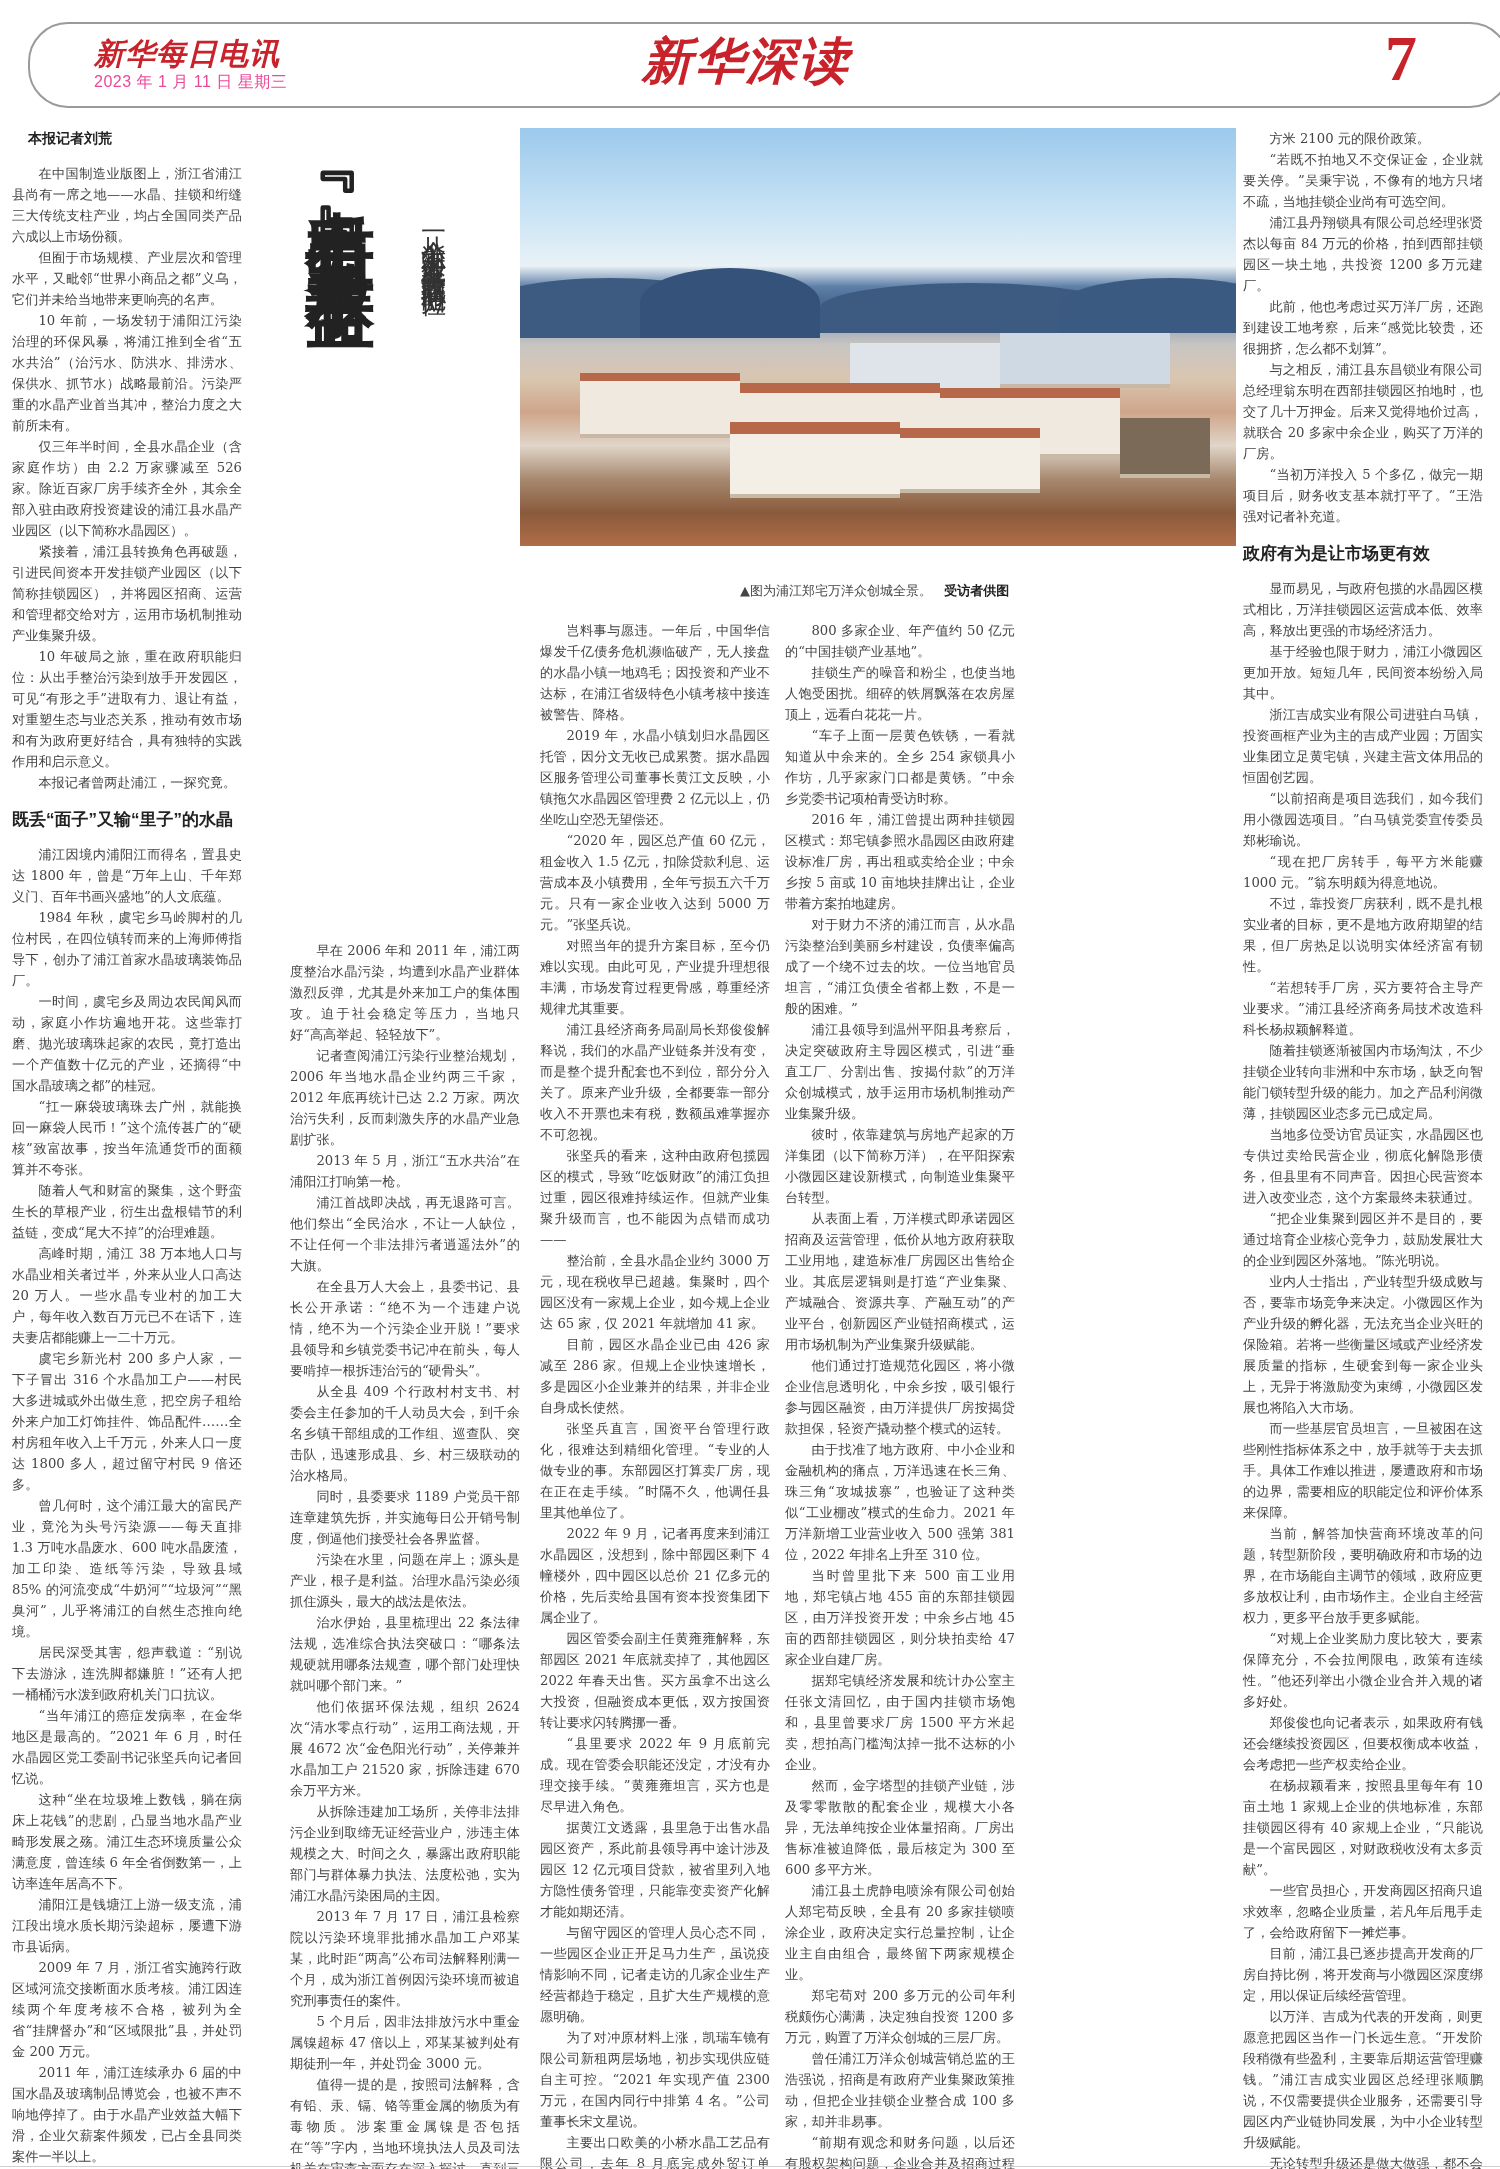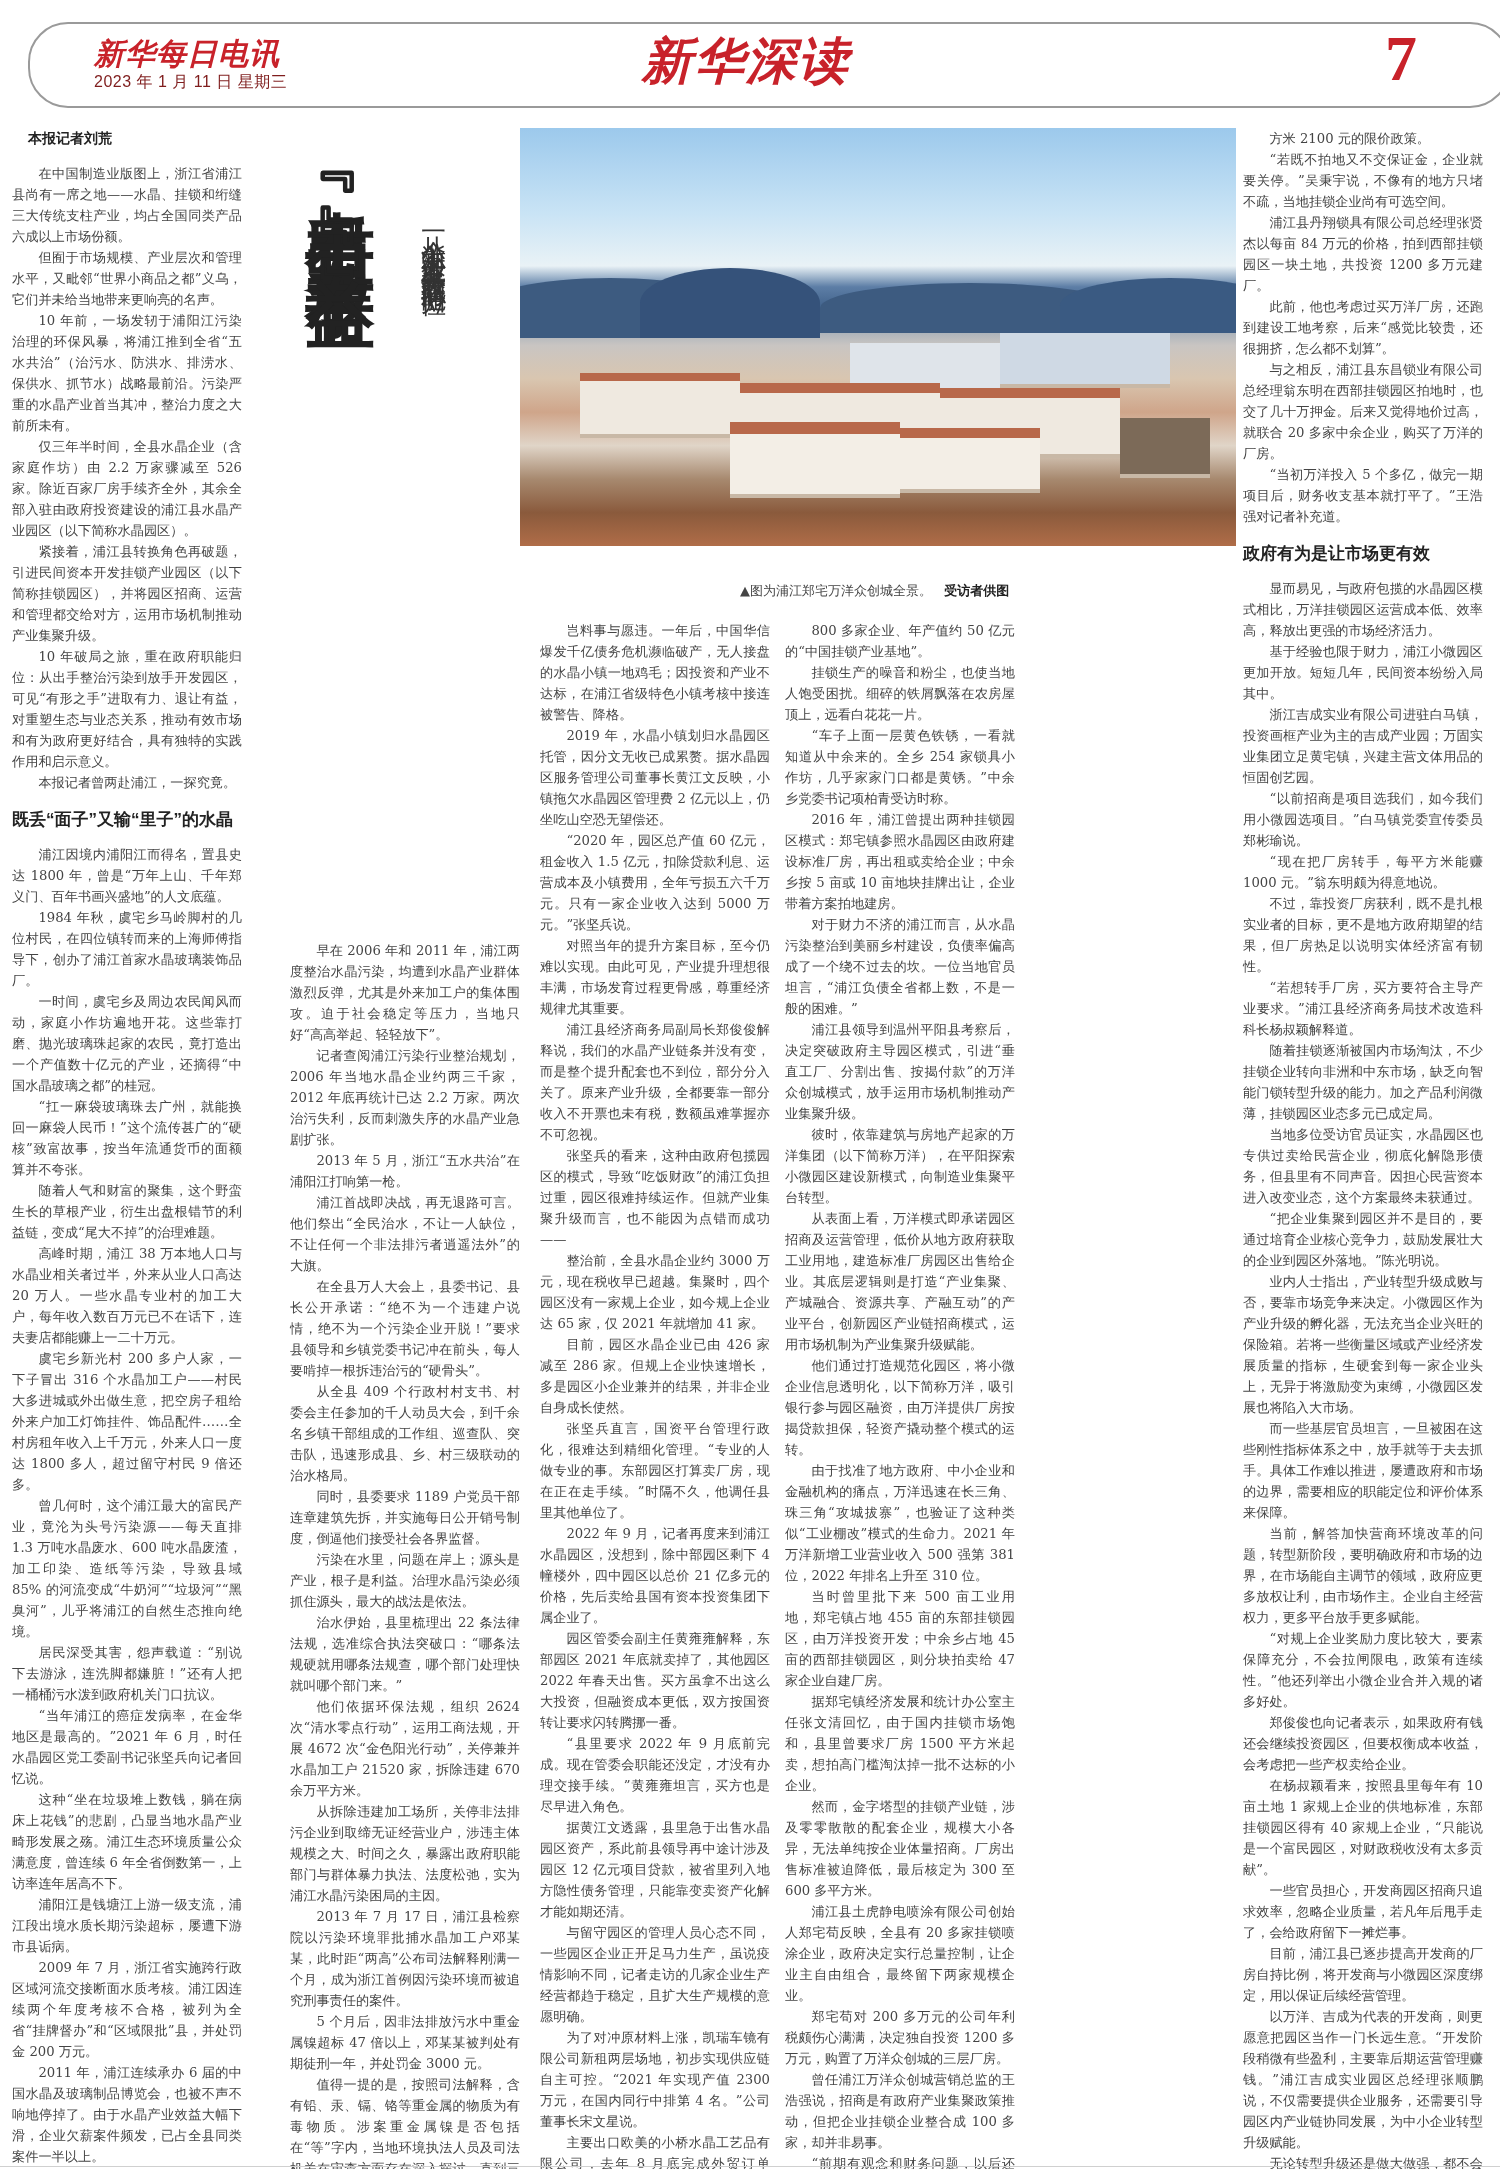--- a/index.html
+++ b/index.html
@@ -1,20 +1,20 @@
 <!DOCTYPE html>
 <html><head>
 <meta charset="utf-8">
 <style>
   html,body{margin:0;padding:0;background:#ffffff;}
   body{width:1500px;height:2169px;position:relative;overflow:hidden;font-family:"DejaVu Serif","Liberation Serif",serif;color:#3a3a3a;}
   .masthead{position:absolute;left:28px;top:22px;width:1482px;height:86px;border:2px solid #9a9a9a;border-radius:40px;box-sizing:border-box;}
   .mh-left{position:absolute;left:64px;top:42px;}
   .mh-brand{font-family:"DejaVu Serif",serif;font-size:30px;font-weight:bold;color:#c8222a;letter-spacing:1px;line-height:32px;font-style:italic;}
-  .mh-date{font-family:"Liberation Sans",sans-serif;font-size:16px;color:#7f1d1d;margin-top:2px;letter-spacing:0.5px;text-align:center;}
+  .mh-date{font-family:"Liberation Sans",sans-serif;font-size:16px;color:#ec4899;margin-top:2px;letter-spacing:0.5px;text-align:center;}
   .mh-section{position:absolute;left:640px;top:34px;font-family:"DejaVu Serif",serif;font-size:50px;font-weight:bold;color:#c8222a;font-style:italic;letter-spacing:2px;}
   .mh-page{position:absolute;left:1385px;top:30px;font-family:"Liberation Serif",serif;font-size:64px;font-weight:bold;color:#c8222a;}
   .col{position:absolute;font-size:13.2px;line-height:21px;text-align:justify;color:#444;}
   .col p{margin:0;text-indent:2em;}
   .col h3{font-family:"Liberation Sans","DejaVu Sans",sans-serif;font-size:17px;font-weight:bold;color:#222;margin:16px 0 14px 0;text-indent:0;}
   .byline{font-family:"Liberation Sans","DejaVu Sans",sans-serif;font-size:14px;font-weight:bold;color:#222;margin:0 0 14px 16px;}
   .title-main{position:absolute;left:300px;top:150px;width:80px;font-family:"DejaVu Serif",serif;font-weight:bold;font-size:70px;line-height:78px;color:#222;writing-mode:vertical-rl;letter-spacing:4px;}
   .title-sub{position:absolute;left:418px;top:215px;font-family:"DejaVu Sans",sans-serif;font-size:25px;line-height:30px;color:#333;writing-mode:vertical-rl;letter-spacing:3px;}
   .photo{position:absolute;left:520px;top:128px;width:716px;height:418px;overflow:hidden;
     background:linear-gradient(180deg,#9cc9ec 0%,#c8e3f5 20%,#e9f2f6 33%,#5d7ea6 38%,#3c5d86 44%,#9aa8b6 47%,#c9c5c2 52%,#d9c6b0 60%,#cfa58a 68%,#e0d5c8 76%,#a7896f 84%,#8a5a3c 92%,#b06d48 100%);}
@@ -136,21 +136,21 @@
 <div class="col" style="left:785px;top:620px;width:230px;">
   <div>
       <p>800 多家企业、年产值约 50 亿元的“中国挂锁产业基地”。</p>
       <p>挂锁生产的噪音和粉尘，也使当地人饱受困扰。细碎的铁屑飘落在农房屋顶上，远看白花花一片。</p>
       <p>“车子上面一层黄色铁锈，一看就知道从中余来的。全乡 254 家锁具小作坊，几乎家家门口都是黄锈。”中余乡党委书记项柏青受访时称。</p>
       <p>2016 年，浦江曾提出两种挂锁园区模式：郑宅镇参照水晶园区由政府建设标准厂房，再出租或卖给企业；中余乡按 5 亩或 10 亩地块挂牌出让，企业带着方案拍地建房。</p>
       <p>对于财力不济的浦江而言，从水晶污染整治到美丽乡村建设，负债率偏高成了一个绕不过去的坎。一位当地官员坦言，“浦江负债全省都上数，不是一般的困难。”</p>
       <p>浦江县领导到温州平阳县考察后，决定突破政府主导园区模式，引进“垂直工厂、分割出售、按揭付款”的万洋众创城模式，放手运用市场机制推动产业集聚升级。</p>
       <p>彼时，依靠建筑与房地产起家的万洋集团（以下简称万洋），在平阳探索小微园区建设新模式，向制造业集聚平台转型。</p>
       <p>从表面上看，万洋模式即承诺园区招商及运营管理，低价从地方政府获取工业用地，建造标准厂房园区出售给企业。其底层逻辑则是打造“产业集聚、产城融合、资源共享、产融互动”的产业平台，创新园区产业链招商模式，运用市场机制为产业集聚升级赋能。</p>
-      <p>他们通过打造规范化园区，将小微企业信息透明化，以下简称万洋，吸引银行参与园区融资，由万洋提供厂房按揭贷款担保，轻资产撬动整个模式的运转。</p>
+      <p>他们通过打造规范化园区，将小微企业信息透明化，中余乡按，吸引银行参与园区融资，由万洋提供厂房按揭贷款担保，轻资产撬动整个模式的运转。</p>
       <p>由于找准了地方政府、中小企业和金融机构的痛点，万洋迅速在长三角、珠三角“攻城拔寨”，也验证了这种类似“工业棚改”模式的生命力。2021 年万洋新增工业营业收入 500 强第 381 位，2022 年排名上升至 310 位。</p>
       <p>当时曾里批下来 500 亩工业用地，郑宅镇占地 455 亩的东部挂锁园区，由万洋投资开发；中余乡占地 45 亩的西部挂锁园区，则分块拍卖给 47 家企业自建厂房。</p>
       <p>据郑宅镇经济发展和统计办公室主任张文清回忆，由于国内挂锁市场饱和，县里曾要求厂房 1500 平方米起卖，想拍高门槛淘汰掉一批不达标的小企业。</p>
       <p>然而，金字塔型的挂锁产业链，涉及零零散散的配套企业，规模大小各异，无法单纯按企业体量招商。厂房出售标准被迫降低，最后核定为 300 至 600 多平方米。</p>
       <p>浦江县土虎静电喷涂有限公司创始人郑宅苟反映，全县有 20 多家挂锁喷涂企业，政府决定实行总量控制，让企业主自由组合，最终留下两家规模企业。</p>
       <p>郑宅苟对 200 多万元的公司年利税颇伤心满满，决定独自投资 1200 多万元，购置了万洋众创城的三层厂房。</p>
       <p>曾任浦江万洋众创城营销总监的王浩强说，招商是有政府产业集聚政策推动，但把企业挂锁企业整合成 100 多家，却并非易事。</p>
       <p>“前期有观念和财务问题，以后还有股权架构问题，企业合并及招商过程非常痛苦。”他深有感触地说。</p>
     </div>
 </div>

